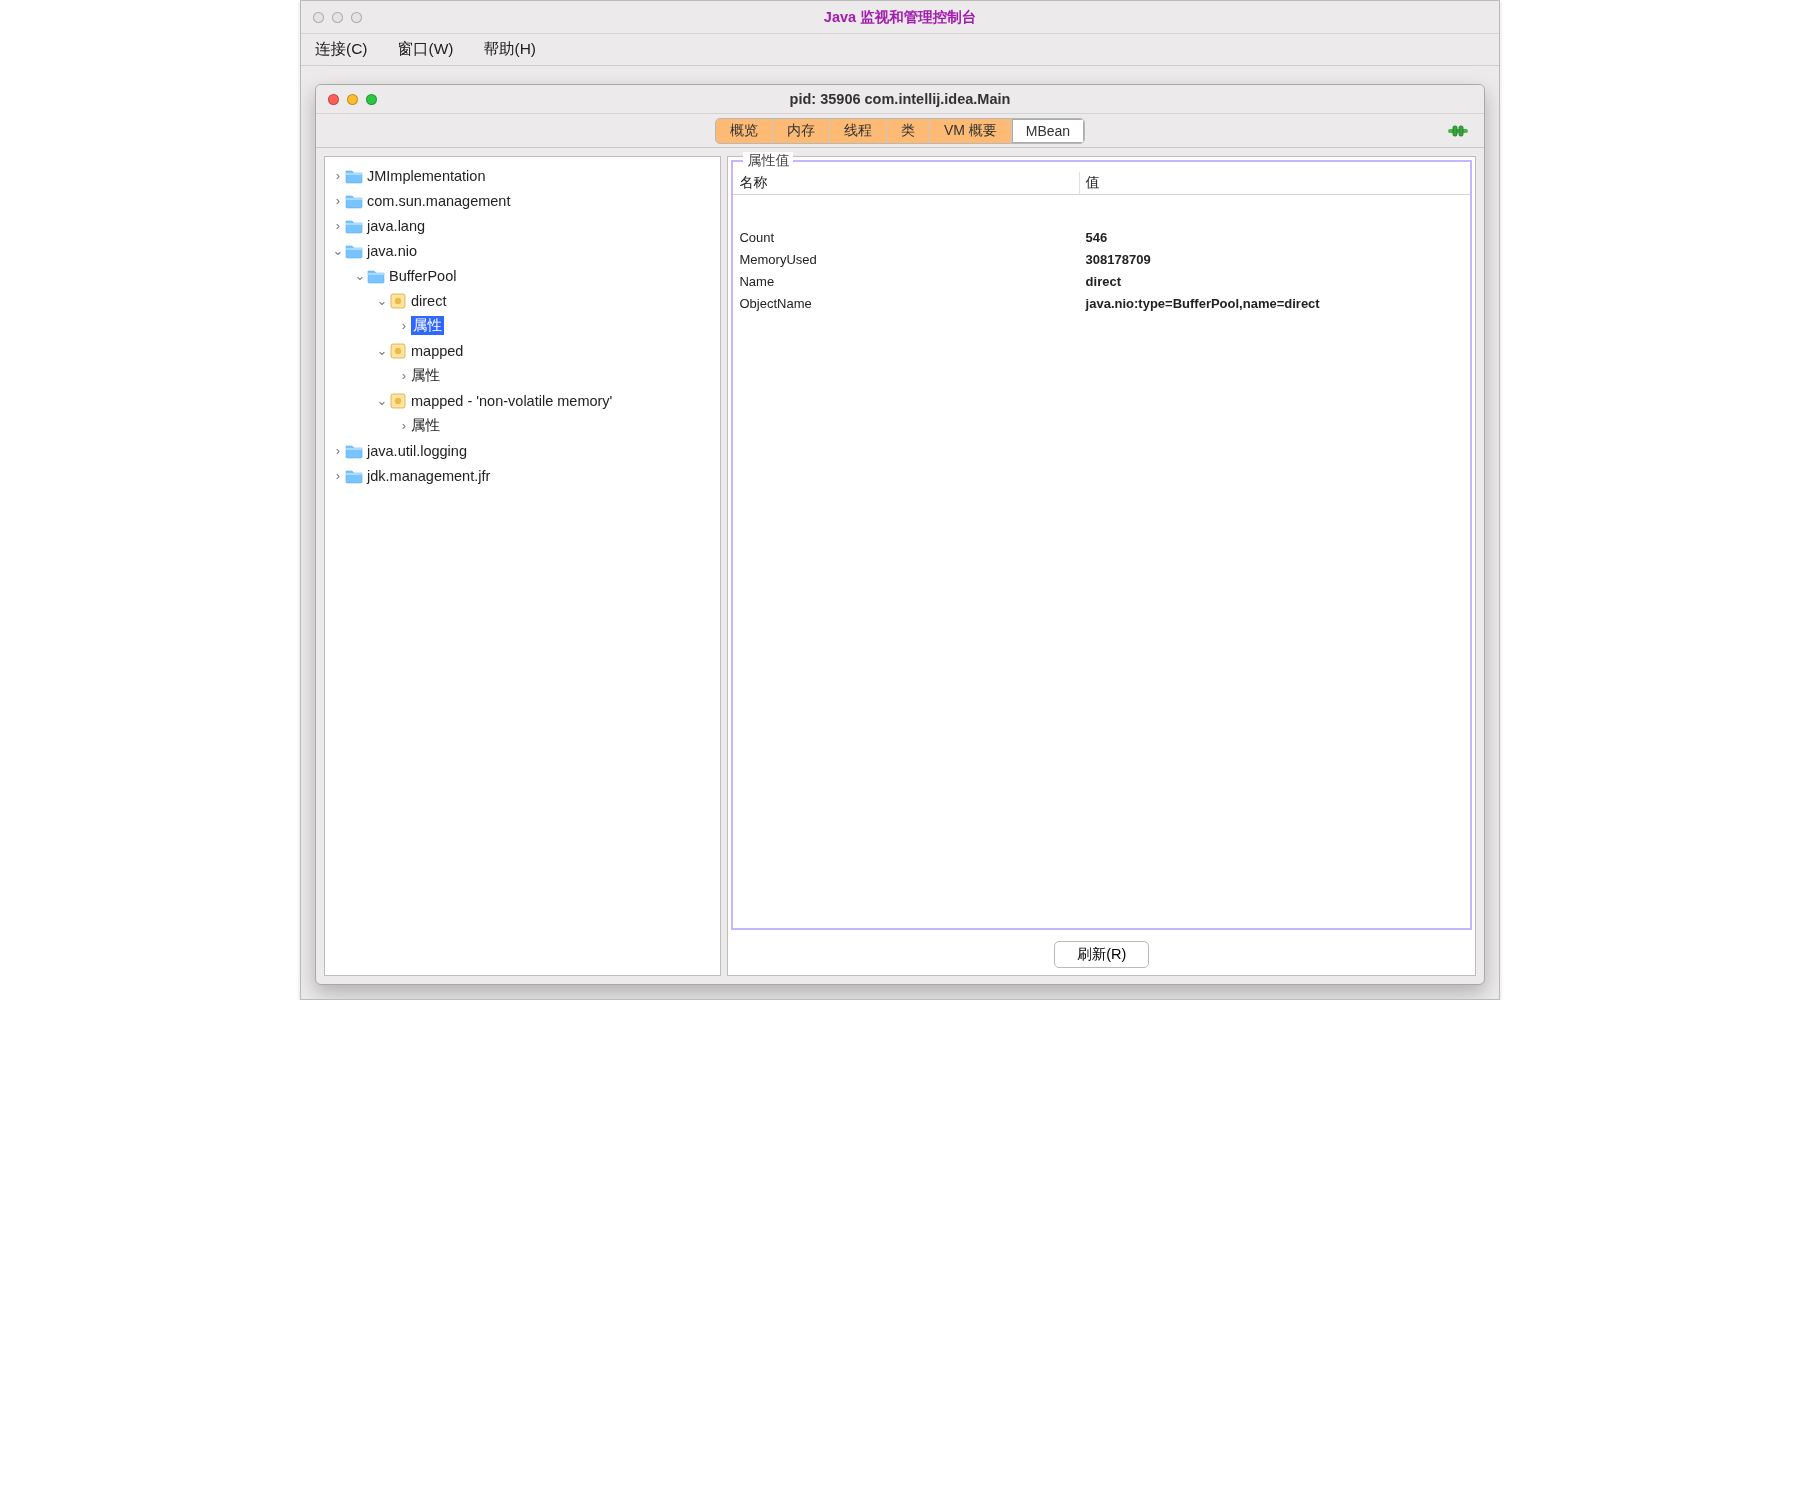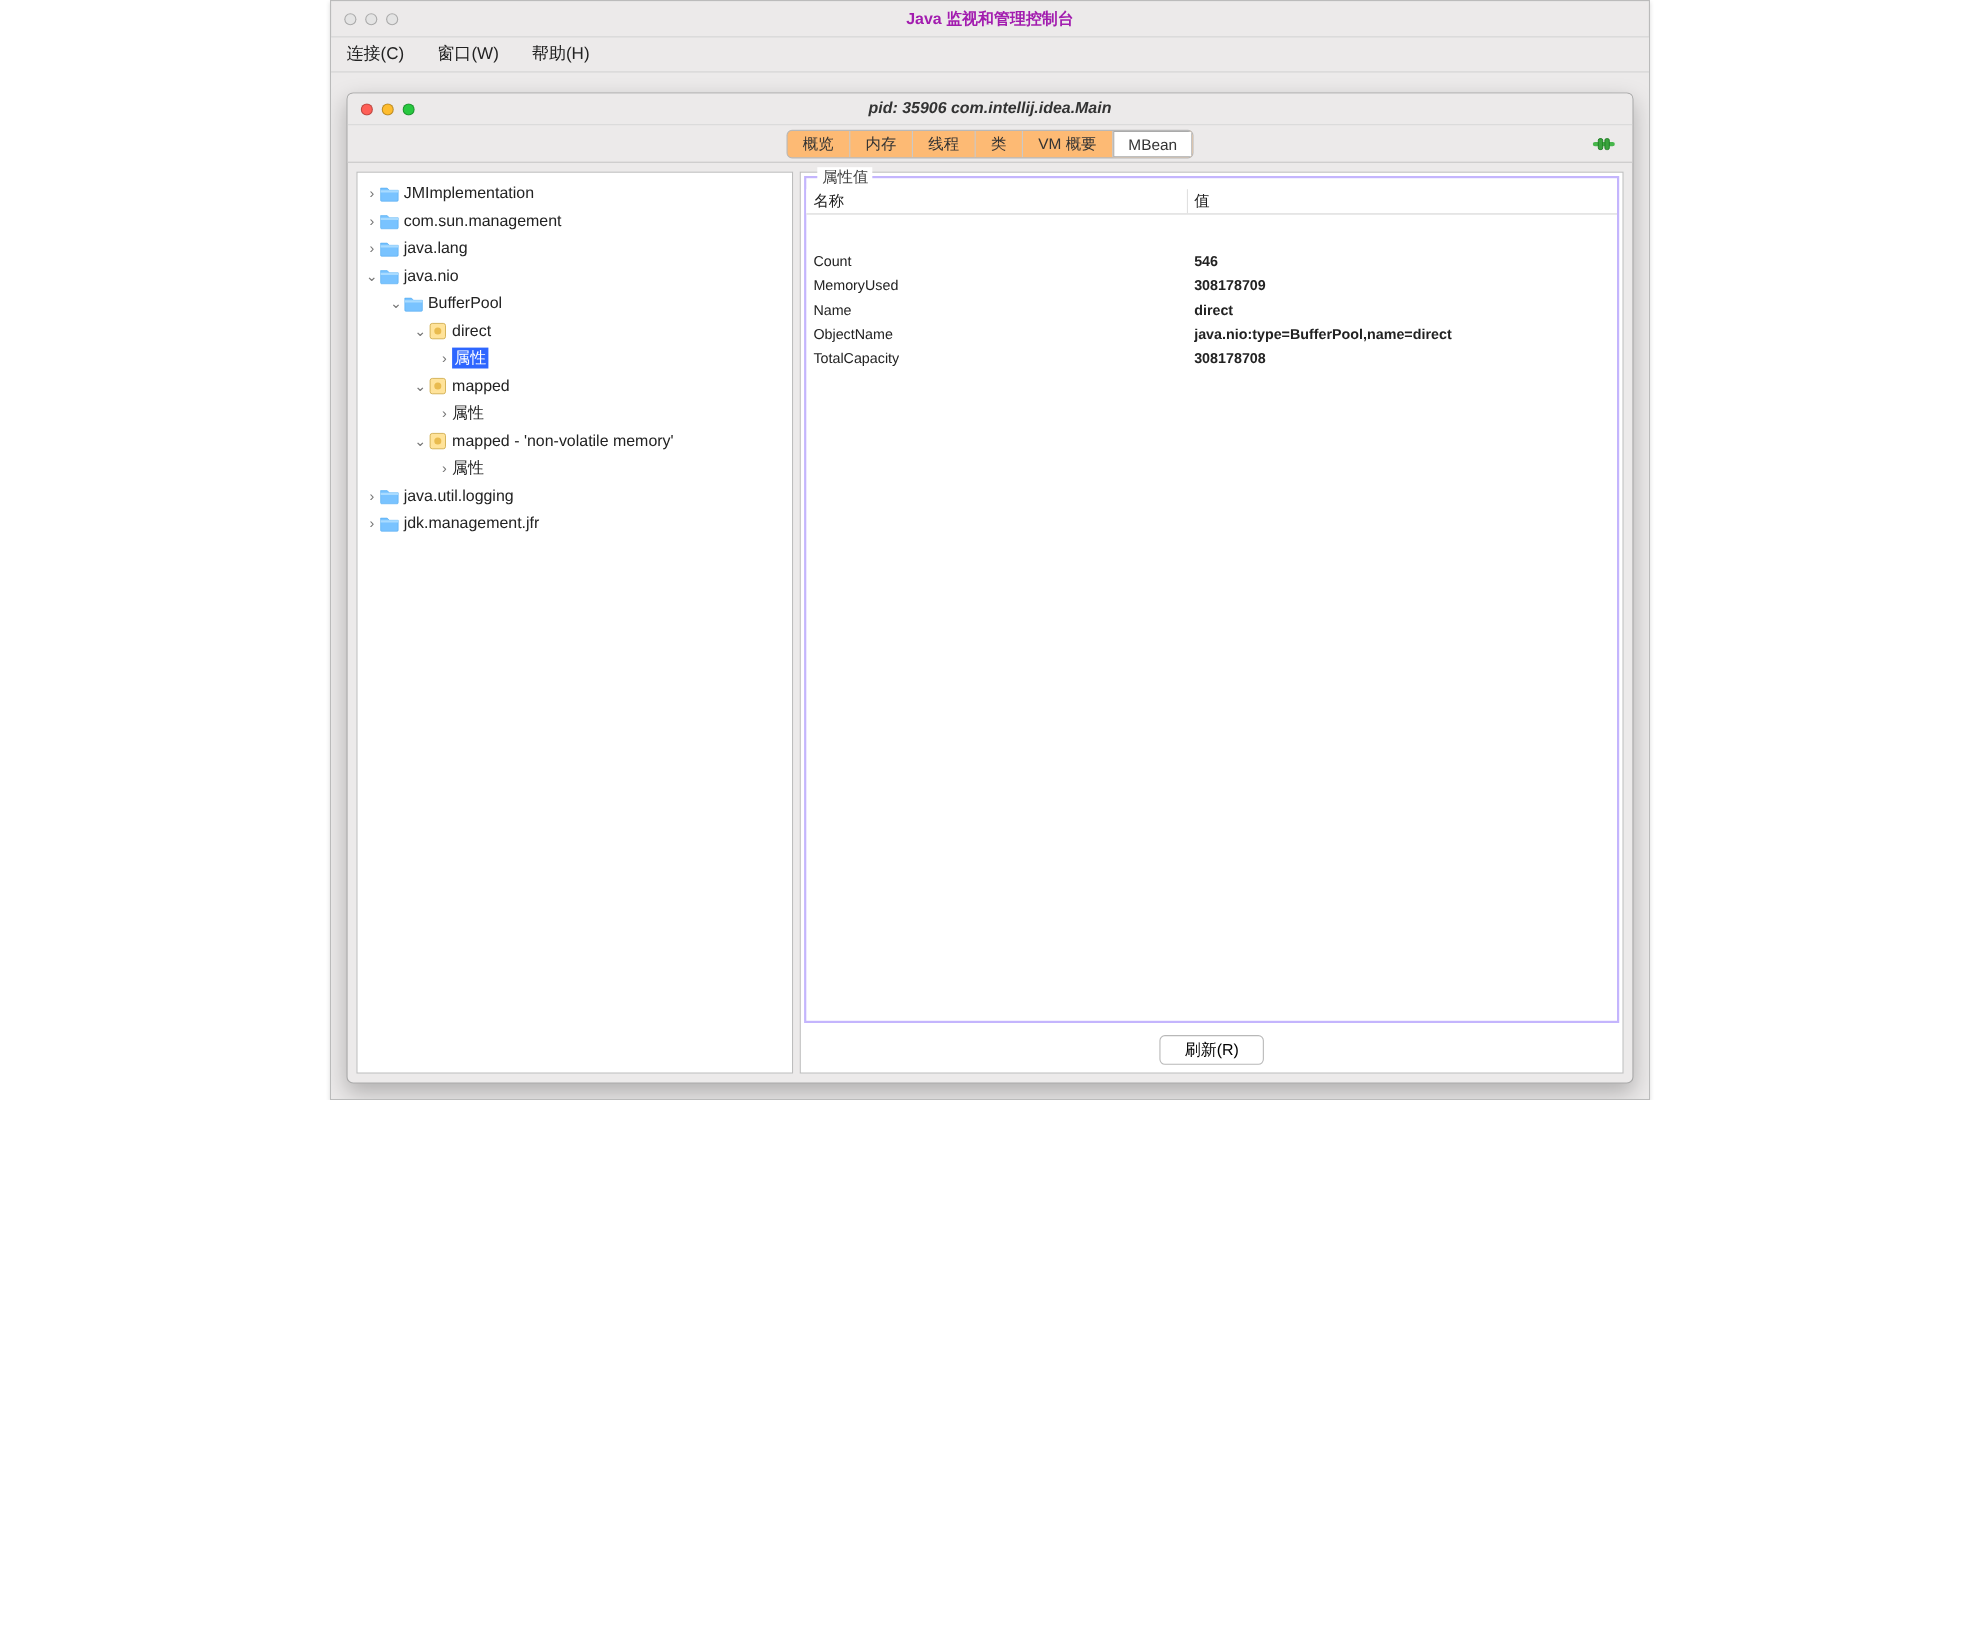--- a/index.html
+++ b/index.html
@@ -12,21 +12,21 @@
   .outer-title{position:absolute;left:0;right:0;text-align:center;font-weight:600;color:#a21caf;font-size:14.5px;pointer-events:none;}
   .menubar{height:32px;display:flex;align-items:center;gap:30px;padding:0 14px;border-bottom:1px solid #ccc;background:#eceaea;font-size:15.5px;}
   .menubar span{cursor:default;}
   .workspace{flex:1;padding:18px 14px 14px 14px;background:#eceaea;overflow:hidden;}
 
   .inner-window{width:100%;height:100%;border:1px solid #a9a9a9;border-radius:6px;display:flex;flex-direction:column;background:#eceaea;box-shadow:0 8px 20px rgba(0,0,0,.25);overflow:hidden;}
   .inner-titlebar{height:29px;display:flex;align-items:center;position:relative;background:#eceaea;border-bottom:1px solid #d4d4d4;}
   .inner-titlebar .traffic .dot.red{background:#ff5f57;}
   .inner-titlebar .traffic .dot.yellow{background:#febc2e;}
   .inner-titlebar .traffic .dot.green{background:#28c840;}
-  .inner-title{position:absolute;left:0;right:0;text-align:center;font-weight:600;color:#333;font-size:14.5px;pointer-events:none;font-style:italic;}
+  .inner-title{position:absolute;left:0;right:0;text-align:center;font-weight:600;color:#333;font-size:14.5px;pointer-events:none;}
 
   .tabbar{height:34px;display:flex;align-items:center;justify-content:center;position:relative;background:#eceaea;border-bottom:1px solid #c7c7c7;}
   .tabs{display:flex;align-items:center;height:26px;border:1px solid #b8b8b8;border-radius:5px;overflow:hidden;background:#fdba74;}
   .tab{padding:0 14px;height:100%;display:flex;align-items:center;font-size:14px;color:#333;border-right:1px solid #c9c9c9;cursor:default;}
   .tab:last-child{border-right:0;}
   .tab.active{background:#fff;font-weight:500;box-shadow:inset 0 0 0 1px #aaa;}
   .conn-icon{position:absolute;right:14px;top:50%;transform:translateY(-50%);}
   .conn-icon svg{display:block;}
 
   .content{flex:1;display:flex;gap:6px;padding:8px 8px;min-height:0;}
@@ -253,24 +253,20 @@
                   <div class="v">308178709</div>
                 </div>
                 <div class="attr-row">
                   <div class="n">Name</div>
                   <div class="v">direct</div>
                 </div>
                 <div class="attr-row">
                   <div class="n">ObjectName</div>
                   <div class="v">java.nio:type=BufferPool,name=direct</div>
                 </div>
-                <div class="attr-row">
-                  <div class="n">TotalCapacity</div>
-                  <div class="v">308178708</div>
-                </div>
               </div>
           </div>
           <div class="refresh-bar">
             <button class="refresh-btn">刷新(R)</button>
           </div>
         </div>
 
       </div>
     </div>
   </div>

